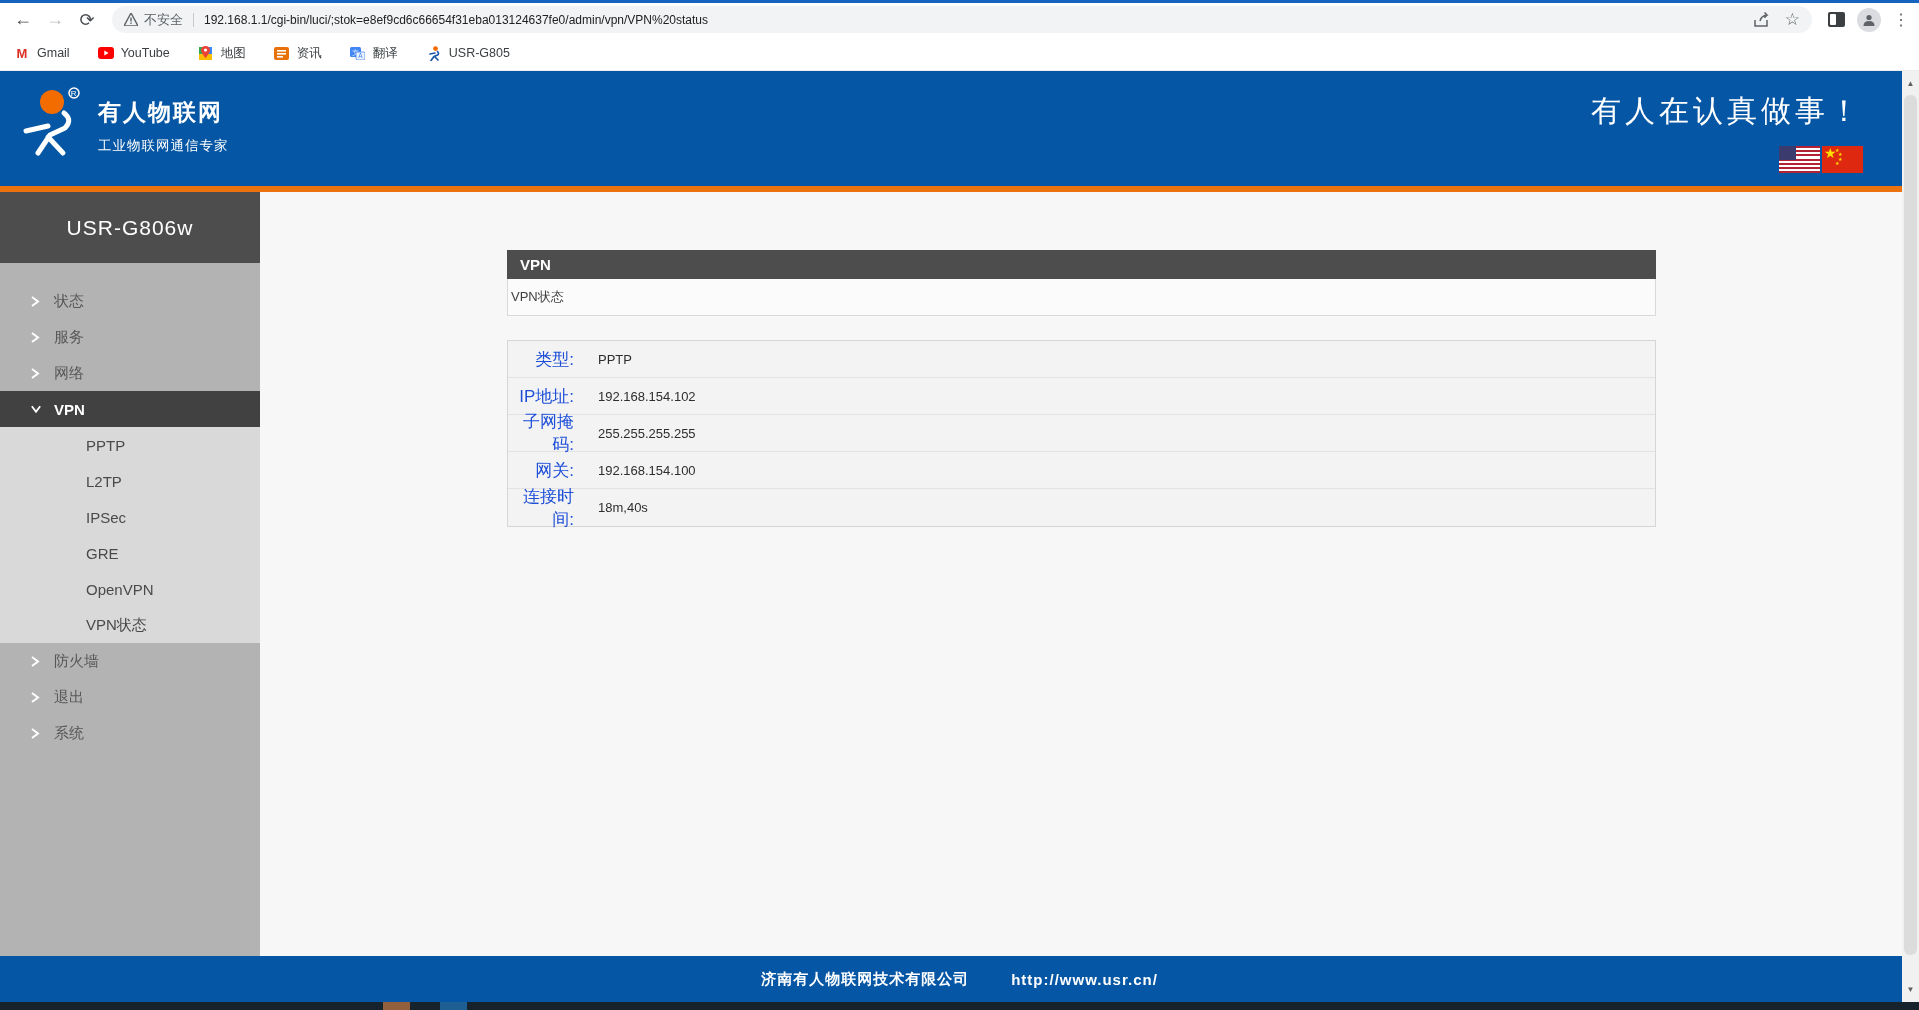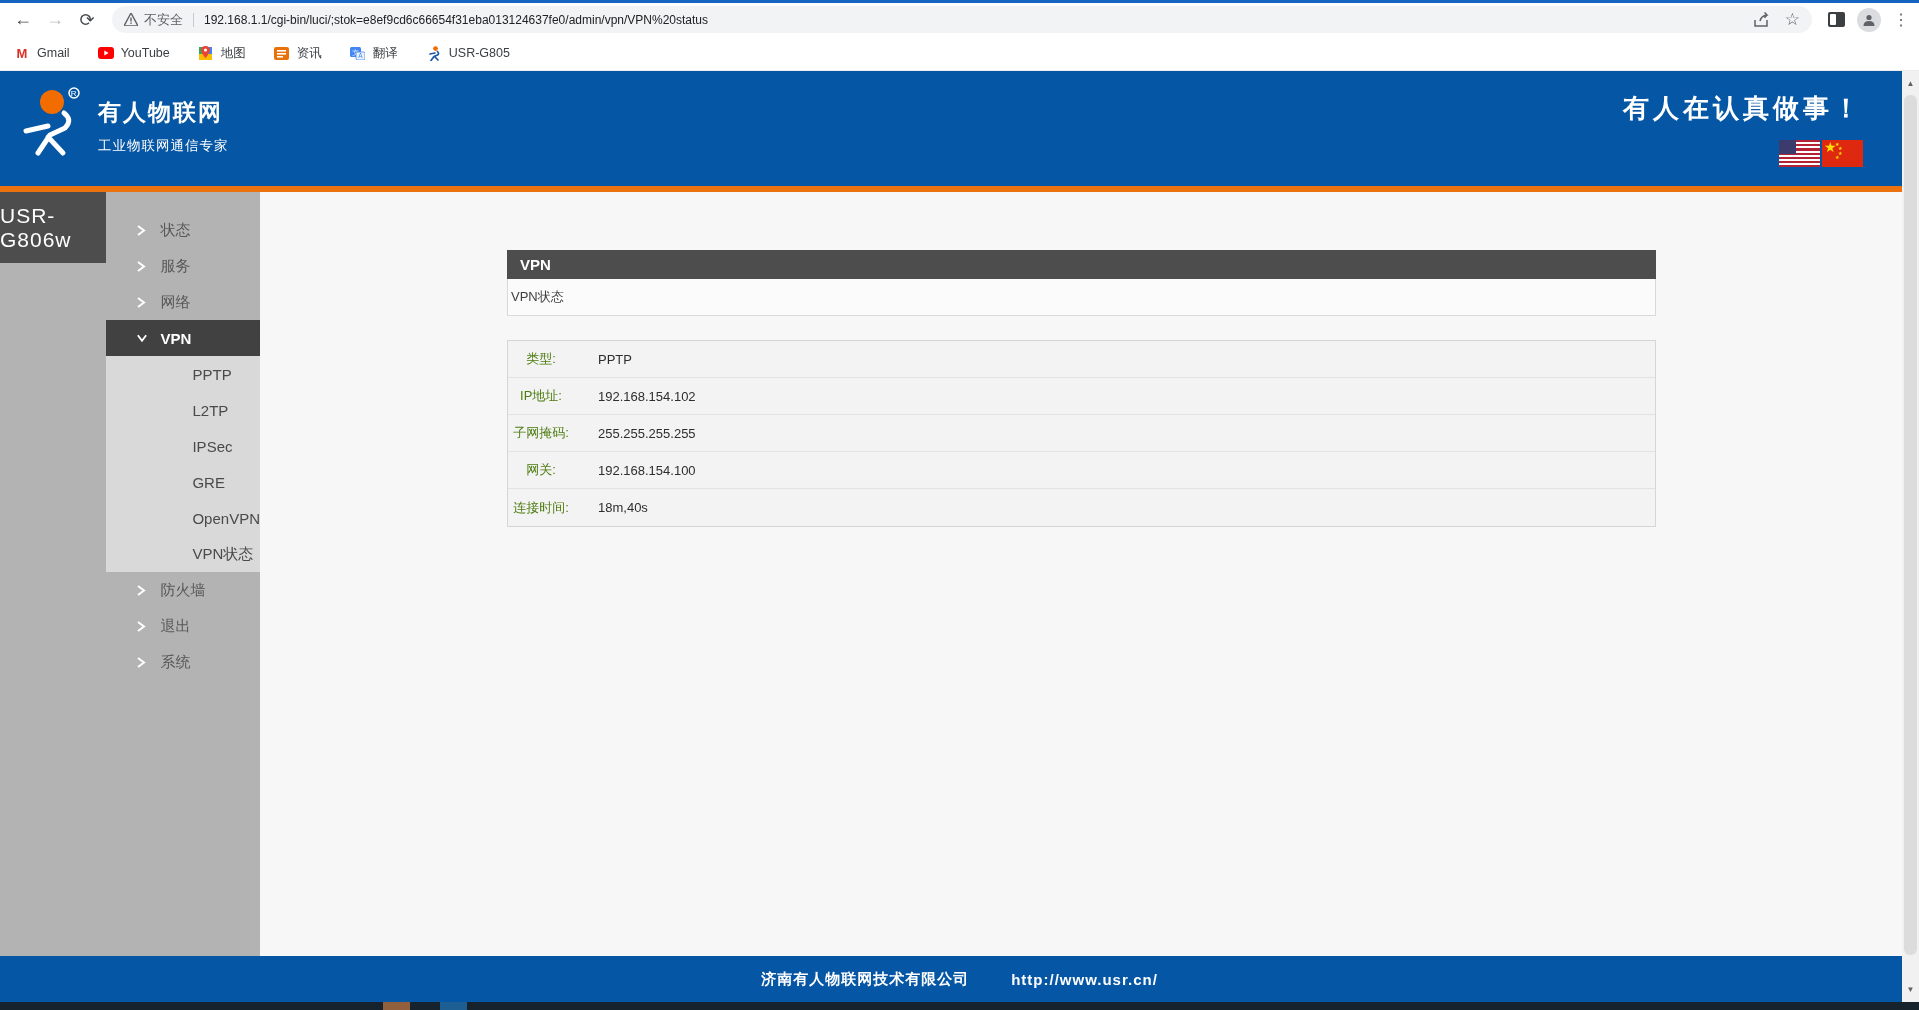--- a/index.html
+++ b/index.html
@@ -25,51 +25,51 @@
   .bm { display:flex; align-items:center; gap:7px; font-size:12.5px; color:#3c4043; }
   .bm-ico { width:16px; height:16px; display:flex; align-items:center; justify-content:center; flex:none; }
 
   
   .site-header { height:121px; background:#0556a4; border-bottom:6px solid #ec7210; position:relative; color:#fff; }
   .logo-wrap { position:absolute; left:18px; top:16px; display:flex; align-items:flex-start; }
   .brand-text { margin-left:14px; margin-top:10px; }
   .brand-title { font-size:23px; font-weight:bold; letter-spacing:2px; }
   .brand-sub { font-size:13.5px; margin-top:9px; letter-spacing:1px; }
   .header-right { position:absolute; right:56px; top:20px; text-align:right; }
-  .slogan { font-size:26px; font-weight:bold; letter-spacing:4px; }
+  .slogan { font-size:30px; font-weight:normal; letter-spacing:4px; }
   .flags { margin-top:14px; display:flex; gap:2px; justify-content:flex-end; }
   .flag { width:41px; height:27px; position:relative; overflow:hidden; }
   .flag-us { background:repeating-linear-gradient(#b22234 0 2.1px,#fff 2.1px 4.2px); }
   .flag-us .canton { position:absolute; left:0; top:0; width:17px; height:14px; background:#3c3b6e; }
   .flag-us .canton::after { content:""; position:absolute; inset:0; background-image:radial-gradient(#fff 18%, transparent 22%); background-size:4px 3.5px; }
   .flag-cn { background:#de2910; }
   .flag-cn .star-big { position:absolute; left:2px; top:-1px; color:#ffde00; font-size:14px; }
   .flag-cn .star-s { position:absolute; color:#ffde00; font-size:5px; }
 
   
   .body-row { display:flex; height:764px; }
-  .sidebar { width:260px; flex:none; display:flex; flex-direction:row; background:#b3b3b3; }
+  .sidebar { width:260px; flex:none; display:flex; flex-direction:column; background:#b3b3b3; }
   .side-title { height:71px; background:#4d4d4d; color:#fff; display:flex; align-items:center; justify-content:center; font-size:21px; letter-spacing:1px; }
   .side-menu { flex:1; padding-top:20px; }
   .m-item { height:36px; display:flex; align-items:center; padding-left:30px; cursor:pointer; }
   .m-item .chev { width:12px; margin-right:12px; display:flex; }
   .m-item .lbl { font-size:15px; color:#585858; }
   .m-item.active { background:#414141; }
   .m-item.active .lbl { color:#fff; font-weight:bold; }
   .submenu { background:#d9d9d9; }
   .s-item { height:36px; display:flex; align-items:center; padding-left:86px; font-size:15px; color:#4a4a4a; cursor:pointer; }
 
   .content { flex:1; background:#f7f7f7; position:relative; }
   .panel { position:absolute; left:247px; top:58px; width:1149px; }
   .panel-head { height:29px; background:#4d4d4d; color:#fff; font-size:15px; font-weight:bold; line-height:29px; padding-left:13px; }
   .panel-sub { height:37px; line-height:36px; background:#fbfbfb; border:1px solid #d9d9d9; border-top:none; font-size:13px; color:#3f3f3f; padding-left:3px; }
   .status-table { margin-top:24px; border:1px solid #d6d6d6; background:#f3f3f3; }
   .t-row { height:37px; display:flex; align-items:center; border-bottom:1px solid #e2e2e2; }
   .t-row:last-child { border-bottom:none; }
-  .t-label { flex:0 0 66px; text-align:center; font-size:13px; color:#4d7c0f; }
+  .t-label { flex:0 0 66px; text-align:right; font-size:17px; color:#1d4ed8; }
   .t-value { margin-left:24px; font-size:13px; color:#2e2e2e; }
 
   
   .site-footer { height:46px; background:#0556a4; display:flex; align-items:center; justify-content:center; gap:42px; color:#fff; }
   .foot-txt { font-size:15px; font-weight:bold; letter-spacing:1px; }
   .bottom-strip { height:8px; background:#16222c; position:relative; }
   .strip-seg1 { position:absolute; left:383px; top:0; width:27px; height:8px; background:#93603d; }
   .strip-seg2 { position:absolute; left:440px; top:0; width:27px; height:8px; background:#1d5e93; }
 
   

